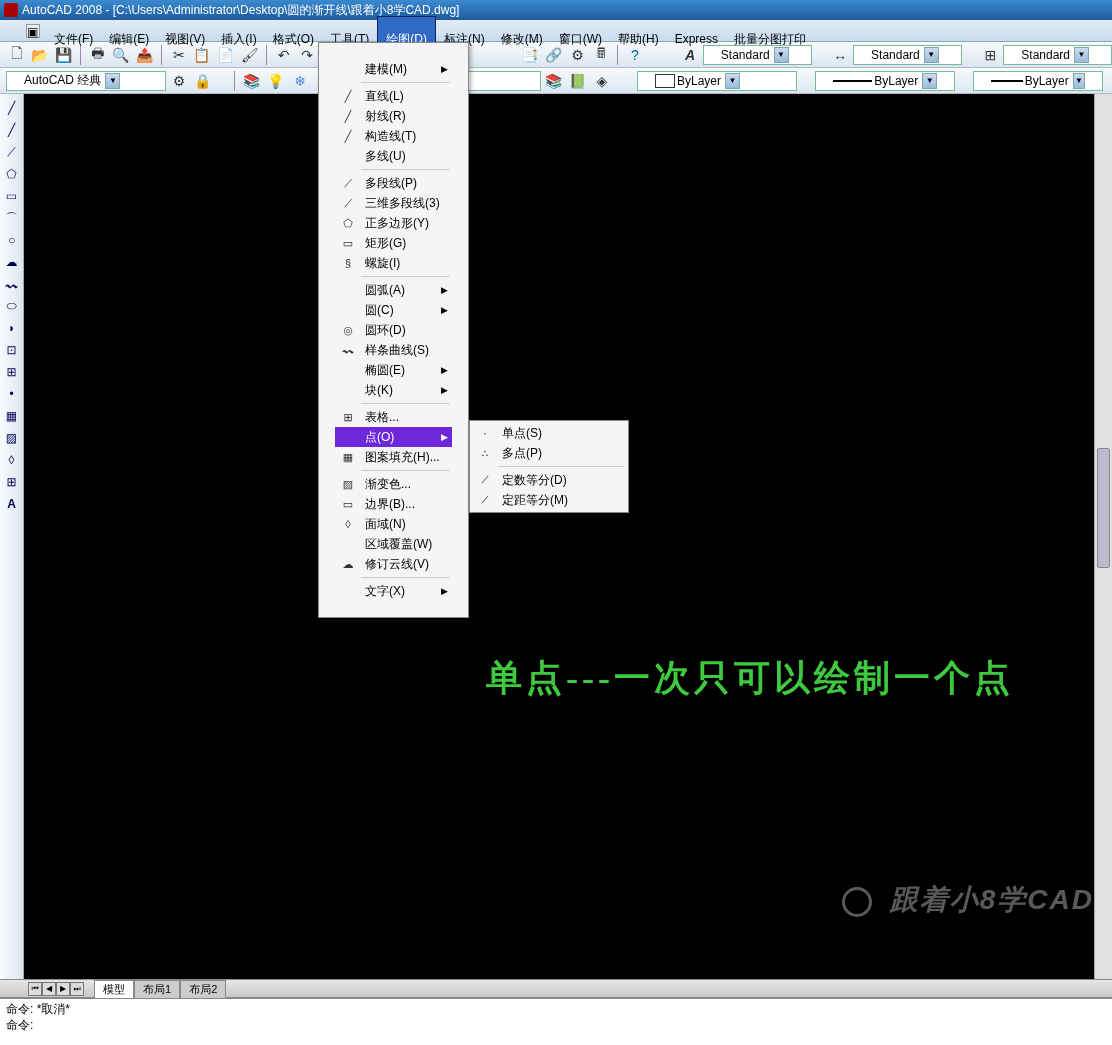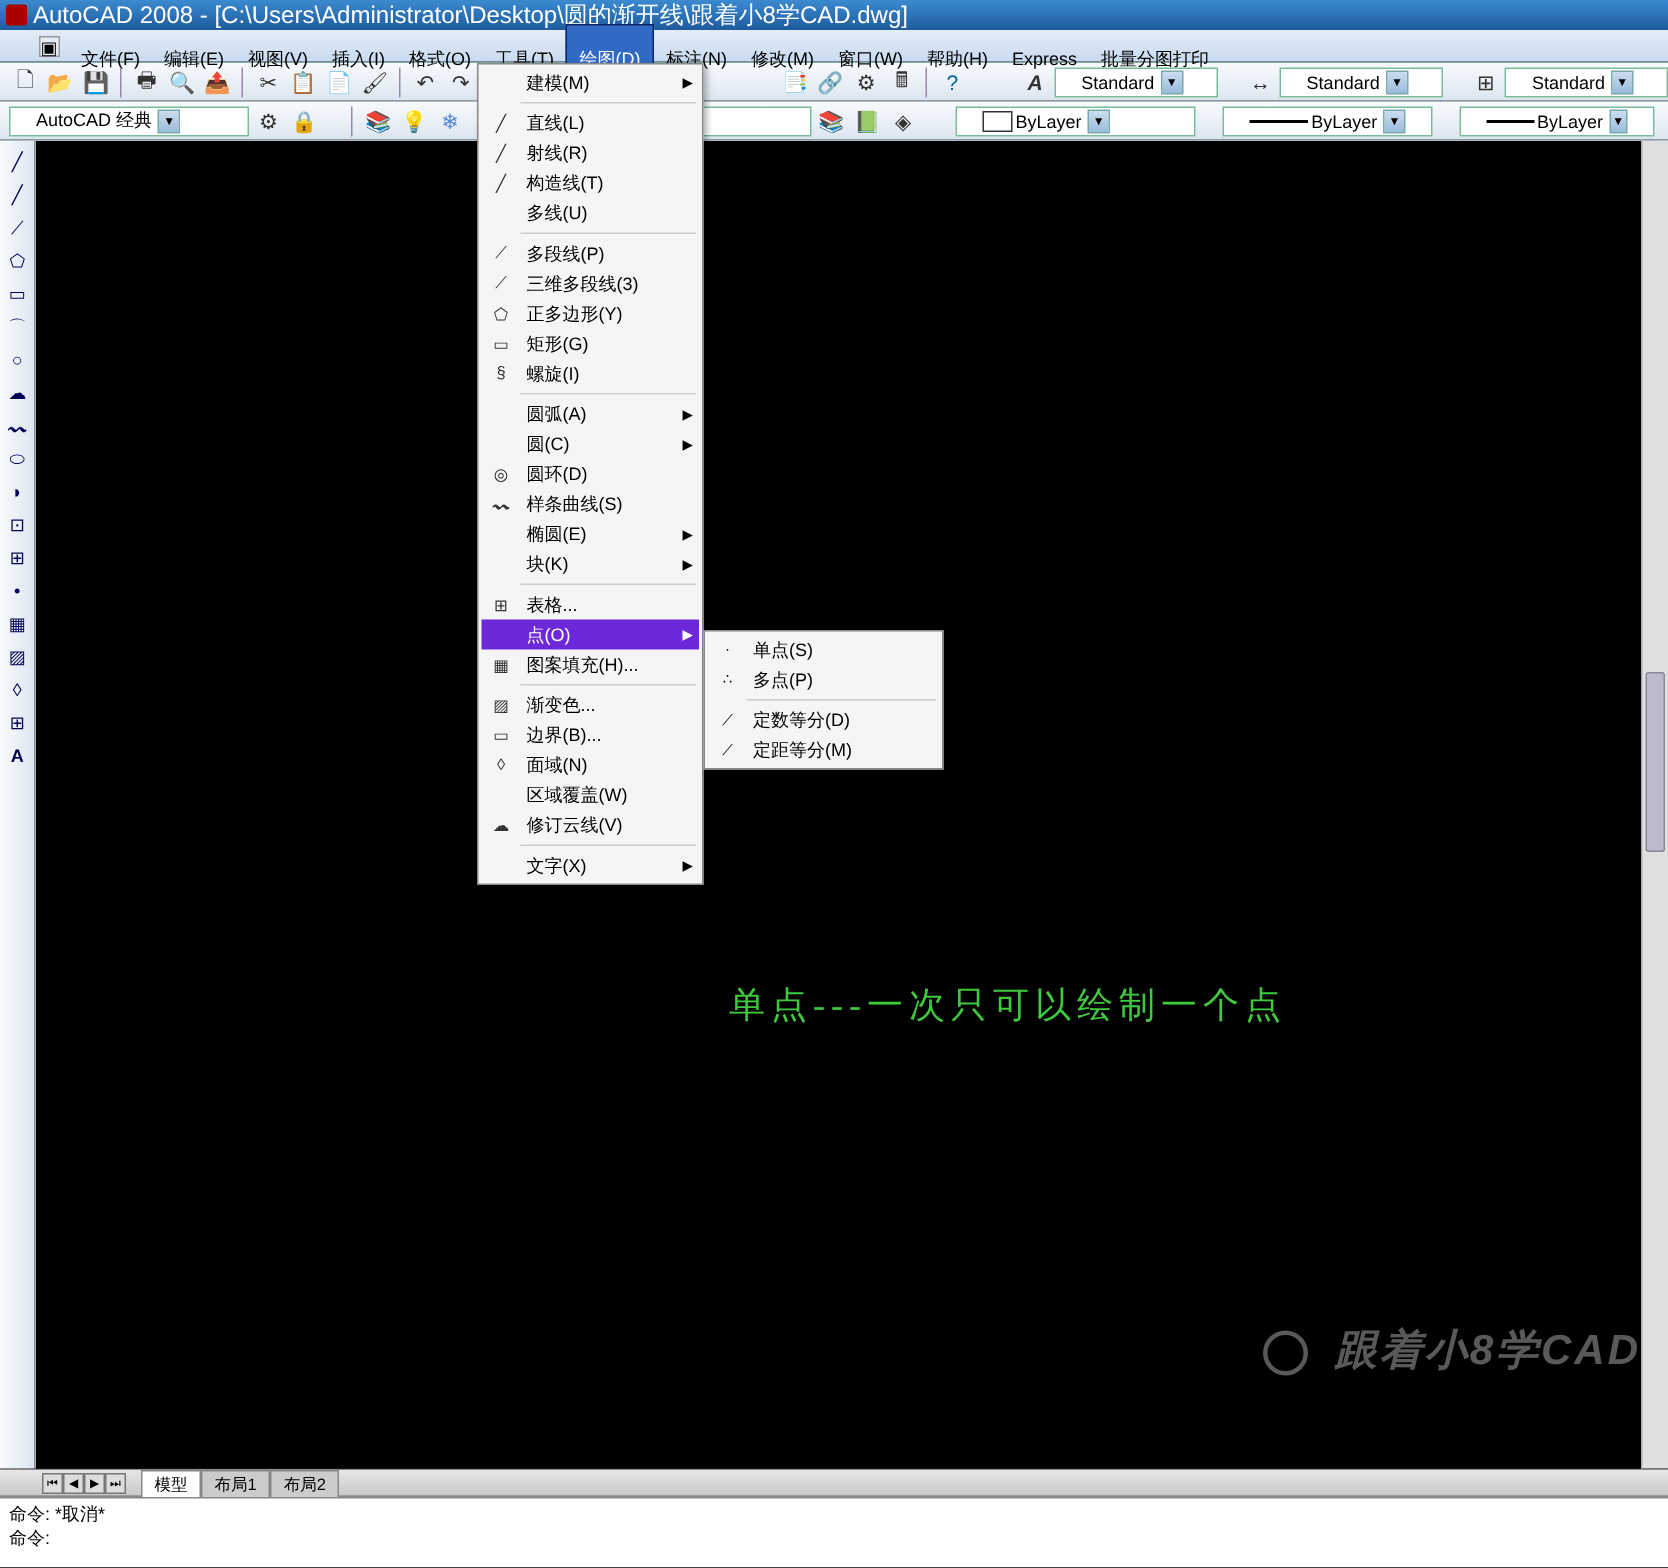--- a/index.html
+++ b/index.html
@@ -11,21 +11,21 @@
       overflow: hidden;
       position: relative;
     }
     .title-bar {
       height: 20px;
       background: linear-gradient(to bottom, #3B8AD0, #1E5B9E);
       color: #fff;
       display: flex;
       align-items: center;
       padding-left: 4px;
-      font-size: 16px;
+      font-size: 12px;
     }
     .title-bar .icon { width: 14px; height: 14px; background: #a00; margin-right:4px; border-radius:2px;}
     .menu-bar {
       height: 22px;
       background: linear-gradient(to bottom, #E4ECF6, #C9DBF0);
       display: flex;
       align-items: center;
       padding-left: 24px;
       border-bottom: 1px solid #8aa;
     }
@@ -80,21 +80,21 @@
       border-right:1px solid #aaa;
     }
     .lbtn { width:20px;height:20px;display:flex;align-items:center;justify-content:center;font-size:12px;color:#005;}
     .canvas {
       flex:1; background:#000; position:relative;
     }
     .dropdown-menu {
       position:absolute; top:0; left:318px;
       width:151px; background:#F5F5F5;
       border:1px solid #888; box-shadow:2px 2px 4px rgba(0,0,0,0.3);
-      padding:2px;
+      padding:16px;
     }
     .dm-item {
       display:flex; align-items:center; height:20px; padding:0 4px; gap:8px;
       color:#000; font-size:12px;
     }
     .dm-item .mi-icon { width:18px;height:16px;display:flex;align-items:center;justify-content:center;font-size:11px;color:#333;}
     .dm-item .mi-label { flex:1; }
     .dm-item .mi-arrow { font-size:9px; }
     .dm-item.highlight {
       background:#6d28d9; color:#fff;
@@ -107,21 +107,21 @@
     }
     .sub-item { display:flex;align-items:center;height:20px;padding:0 4px;gap:8px;font-size:12px;}
     .sub-item .mi-icon {width:18px;height:16px;display:flex;align-items:center;justify-content:center;font-size:10px;}
     .anno-box {
       position:absolute; left:282px; top:576px;
       border:3px solid #1ea51e; border-radius:10px;
       padding:12px 18px;
       color:#ff2222; font-size:36px; font-weight:bold;
       font-family:"KaiTi","STKaiti",serif;
     }
-    .anno1 { position:absolute; left:462px; top:560px; color:#3ec93e; font-size:24px; font-family:"KaiTi","STKaiti",serif; letter-spacing:4px;}
+    .anno1 { position:absolute; left:462px; top:560px; color:#3ec93e; font-size:36px; font-family:"KaiTi","STKaiti",serif; letter-spacing:4px;font-weight:bold;}
     .anno2 { position:absolute; left:462px; top:660px; color:#3ec93e; font-size:28px; font-family:"KaiTi","STKaiti",serif; letter-spacing:4px;}
     .watermark { position:absolute; right:18px; bottom:60px; color:rgba(255,255,255,0.35); font-size:28px; font-weight:bold; font-style:italic; letter-spacing:2px;}
     .wm-ico { display:inline-block; width:30px;height:30px; border:3px solid rgba(255,255,255,0.35); border-radius:50%;margin-right:8px;vertical-align:middle;}
     .tab-bar {
       height:18px; background:linear-gradient(#e6e6e6,#c9c9c9);
       display:flex; align-items:center; padding-left:28px; gap:0;
       border-top:1px solid #888;
       font-size:11px;
     }
     .tab-nav { display:flex; gap:0; margin-right:10px;}

